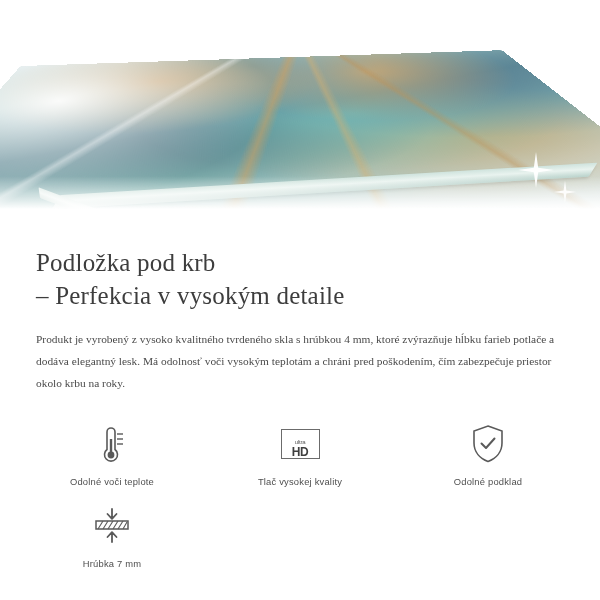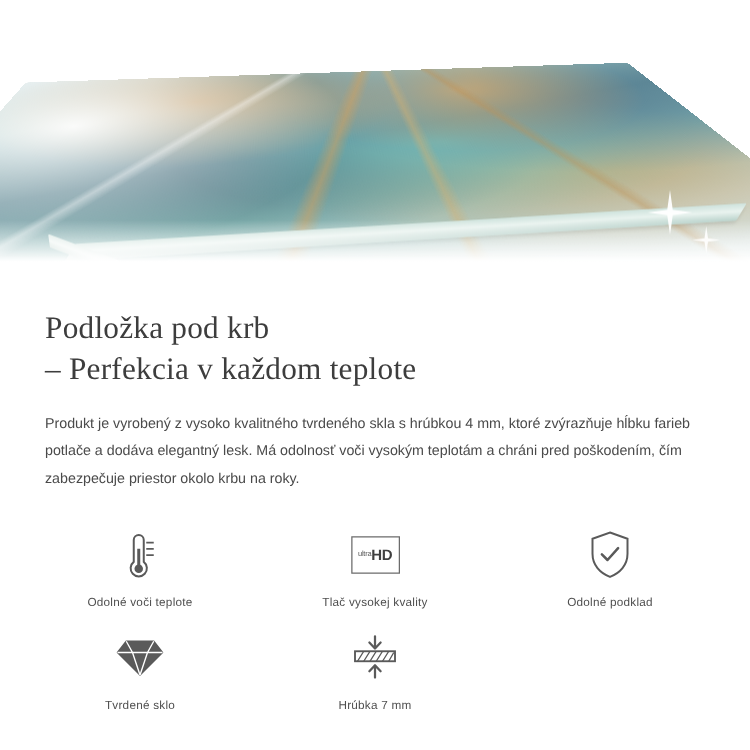--- a/index.html
+++ b/index.html
@@ -103,21 +103,21 @@
     font-size: 25px;
     line-height: 1.32;
     color: #3d3d3d;
     font-weight: 400;
     margin: 16px 0 16px 0;
     letter-spacing: 0.2px;
   }
   .headline .line2 { display: block; }
 
   .paragraph {
-    font-family: Liberation Sans, sans-serif;
+    font-family: Liberation Serif, serif;
     font-size: 11.4px;
     line-height: 1.95;
     color: #4a4a4a;
     margin: 0 0 22px 0;
     max-width: 538px;
   }
 
   
   .features {
     display: grid;
@@ -142,23 +142,23 @@
     font-size: 9.4px;
     color: #4f4f4f;
     letter-spacing: 0.2px;
     text-align: right;
   }
   .ultrahd-box {
     width: 39px;
     height: 30px;
     border: 1.6px solid #6b6b6b;
     display: flex;
-    flex-direction: row;
+    flex-direction: column;
     align-items: center;
-    justify-content: center;
+    justify-content: flex-end;
     line-height: 1;
   }
   .ultrahd-box .u1 { font-size: 6px; color: #5a5a5a; letter-spacing: -0.2px; }
   .ultrahd-box .u2 { font-size: 12px; font-weight: bold; color: #3f3f3f; letter-spacing: -0.4px; margin-top: 1px;}
 </style>
 </head>
 <body>
 
 <div class="page">
 
@@ -174,21 +174,21 @@
     <svg class="sparkle" style="left:553px; top:180px;" width="24" height="24" viewBox="0 0 24 24">
       <path d="M12 1 L13.4 10.6 L23 12 L13.4 13.4 L12 23 L10.6 13.4 L1 12 L10.6 10.6 Z" fill="#ffffff" opacity="0.9"></path>
     </svg>
 
     <div class="hero-fade"></div>
   </div>
 
   <div class="content">
     <h1 class="headline">
       <span>Podložka pod krb</span>
-      <span class="line2">– Perfekcia v každom teplote</span>
+      <span class="line2">– Perfekcia v vysokým detaile</span>
     </h1>
     <p class="paragraph">Produkt je vyrobený z vysoko kvalitného tvrdeného skla s hrúbkou 4 mm, ktoré zvýrazňuje hĺbku farieb potlače a dodáva elegantný lesk. Má odolnosť voči vysokým teplotám a chráni pred poškodením, čím zabezpečuje priestor okolo krbu na roky.</p>
   </div>
 
   <div class="features">
 
     <div class="feature">
       <div class="feature-icon">
         <svg width="34" height="40" viewBox="0 0 34 40">
           <path d="M16 4 a4 4 0 0 1 4 4 v17.5 a6.5 6.5 0 1 1 -8 0 V8 a4 4 0 0 1 4 -4 z" fill="none" stroke="#5a5a5a" stroke-width="1.6"></path>
@@ -215,29 +215,20 @@
     <div class="feature">
       <div class="feature-icon">
         <svg width="36" height="42" viewBox="0 0 36 42">
           <path d="M18 3 L32 8 v12 c0 9 -6 15.5 -14 18.5 C10 35.5 4 29 4 20 V8 Z" fill="none" stroke="#5a5a5a" stroke-width="1.6"></path>
           <path d="M11.5 20.5 L16 25 L24.5 15.5" fill="none" stroke="#5a5a5a" stroke-width="2" stroke-linecap="round" stroke-linejoin="round"></path>
         </svg>
       </div>
       <div class="feature-label">Odolné podklad</div>
     </div>
 
-    <div class="feature">
-      <div class="feature-icon">
-        <svg width="40" height="34" viewBox="0 0 40 34">
-          <path d="M9 4 H31 L38 13 L20 31 L2 13 Z" fill="#5a5a5a" stroke="#5a5a5a" stroke-width="1.2" stroke-linejoin="round"></path>
-          <path d="M2 13 H38 M9 4 L14 13 L20 31 M31 4 L26 13 L20 31" fill="none" stroke="#ffffff" stroke-width="1.1"></path>
-        </svg>
-      </div>
-      <div class="feature-label">Tvrdené sklo</div>
-    </div>
 
 
     <div class="feature">
       <div class="feature-icon">
         <svg width="42" height="40" viewBox="0 0 42 40">
           <path d="M21 3 V12 M16.5 8 L21 12.8 L25.5 8" fill="none" stroke="#5a5a5a" stroke-width="1.8" stroke-linecap="round" stroke-linejoin="round"></path>
           <rect x="5" y="15" width="32" height="8" fill="none" stroke="#5a5a5a" stroke-width="1.5"></rect>
           <path d="M7 23 L12 15 M12 23 L17 15 M17 23 L22 15 M22 23 L27 15 M27 23 L32 15 M32 23 L36 16" stroke="#5a5a5a" stroke-width="1.1"></path>
           <path d="M21 36 V27 M16.5 31 L21 26.2 L25.5 31" fill="none" stroke="#5a5a5a" stroke-width="1.8" stroke-linecap="round" stroke-linejoin="round"></path>
         </svg>

